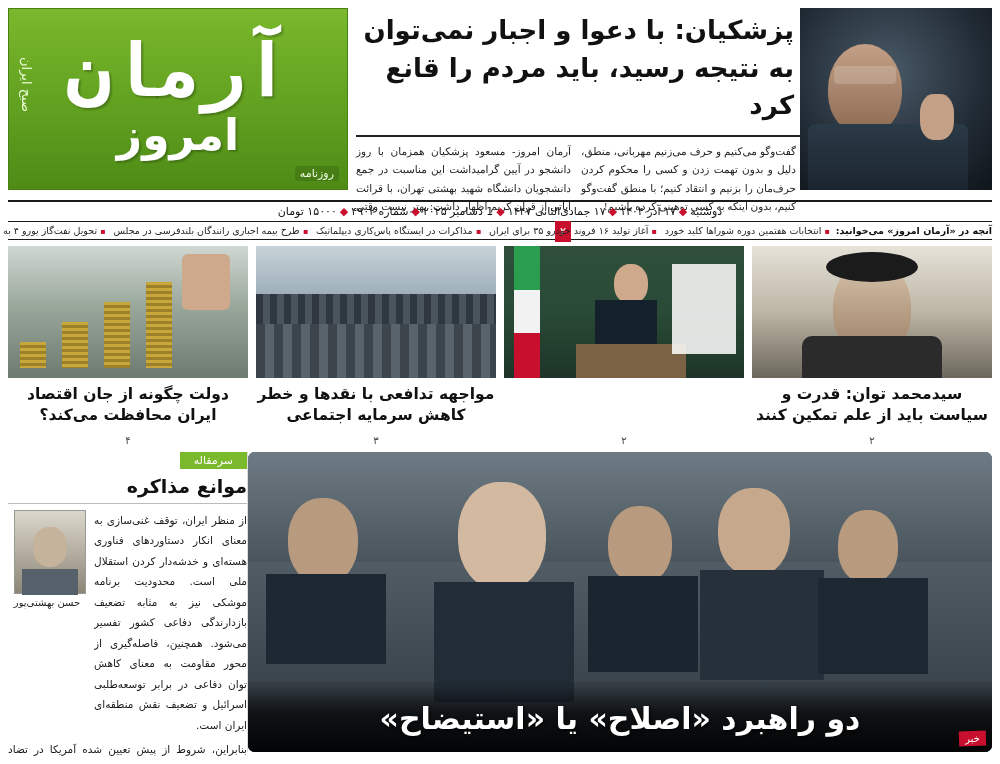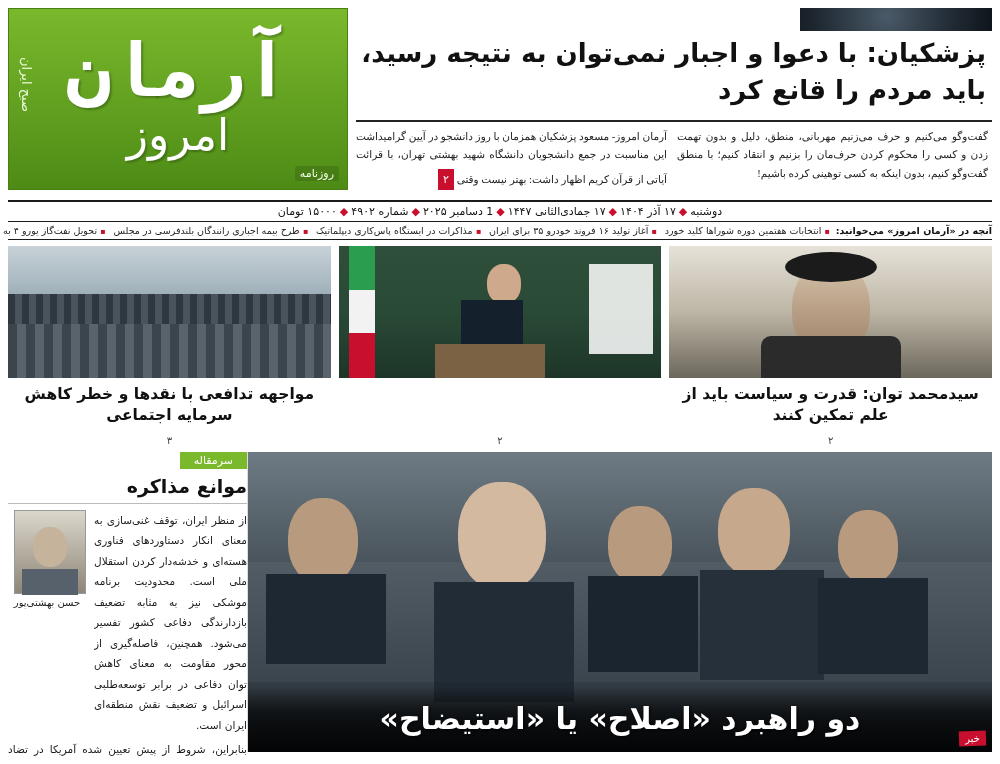--- a/index.html
+++ b/index.html
@@ -27,36 +27,36 @@
     display: flex; align-items: center; justify-content: center;
     overflow: hidden;
   }
   .logo-inner { text-align: center; color: #fff; width: 100%; }
   .logo-title {
     font-size: 74px; font-weight: bold; line-height: 0.95;
     letter-spacing: -2px; text-shadow: 2px 2px 2px rgba(0,0,0,.25);
     font-family: Liberation Mono, monospace;
   }
   .logo-sub {
-    font-size: 44px; font-weight: normal; line-height: 1.0; margin-top: 2px;
+    font-size: 44px; font-weight: bold; line-height: 1.0; margin-top: 2px;
     text-shadow: 2px 2px 2px rgba(0,0,0,.22);
   }
   .logo-side {
     position: absolute; left: 10px; top: 48px;
     writing-mode: vertical-rl; font-size: 13px; color:#eafbd8;
     letter-spacing: 1px;
   }
   .logo-tagline {
     position: absolute; right: 8px; bottom: 8px;
     font-size: 11px; color: #f2ffe4;
     background: rgba(0,0,0,.12); padding: 1px 5px; border-radius: 2px;
   }
 
   .lead-block {
-    flex: 1; display: flex; flex-direction: column; gap: 0;
+    flex: 1; display: flex; flex-direction: row; gap: 0;
     height: 182px;
   }
   .lead-text { flex: 1; display:flex; flex-direction: column; }
   .lead-headline {
     font-size: 26px; font-weight: bold; line-height: 1.45;
     color: #111; text-align: right; padding: 4px 6px 0 0;
   }
   .lead-sub {
     display: flex; flex-direction: row; gap: 10px;
     margin-top: 10px; padding: 6px 4px 0 0;
@@ -244,20 +244,31 @@
     <div class="strip-col">
       <div class="strip-photo img-crowd">
         <div style="position:absolute;left:0;right:0;bottom:0;height:66px;background:repeating-linear-gradient(90deg,#3c454c 0 9px,#59636b 9px 18px);"></div>
         <div style="position:absolute;left:0;right:0;bottom:54px;height:30px;background:repeating-linear-gradient(90deg,#2f3840 0 7px,#4a545c 7px 14px);"></div>
         <div style="position:absolute;left:0;right:0;top:0;height:48px;background:linear-gradient(180deg,#c8d2d8,#9fb0ba);"></div>
       </div>
       <div class="strip-title">مواجهه تدافعی با نقدها و خطر کاهش سرمایه اجتماعی</div>
       <div class="strip-pg">۳</div>
     </div>
 
+    <div class="strip-col">
+      <div class="strip-photo img-coins">
+        <div style="position:absolute;left:12px;bottom:10px;width:26px;height:26px;background:repeating-linear-gradient(180deg,#c8a83a 0 3px,#9c8129 3px 6px);"></div>
+        <div style="position:absolute;left:54px;bottom:10px;width:26px;height:46px;background:repeating-linear-gradient(180deg,#c8a83a 0 3px,#9c8129 3px 6px);"></div>
+        <div style="position:absolute;left:96px;bottom:10px;width:26px;height:66px;background:repeating-linear-gradient(180deg,#c8a83a 0 3px,#9c8129 3px 6px);"></div>
+        <div style="position:absolute;left:138px;bottom:10px;width:26px;height:86px;background:repeating-linear-gradient(180deg,#c8a83a 0 3px,#9c8129 3px 6px);"></div>
+        <div style="position:absolute;right:18px;top:8px;width:48px;height:56px;background:#cfa98c;border-radius:6px;"></div>
+      </div>
+      <div class="strip-title">دولت چگونه از جان اقتصاد ایران محافظت می‌کند؟</div>
+      <div class="strip-pg">۴</div>
+    </div>
 
   </div>
 
   <div class="bottom">
 
     <div class="editorial" style="order:2;">
       <div class="edit-tag">سرمقاله</div>
       <div class="edit-title">موانع مذاکره</div>
       <div class="edit-body-wrap">
         <div class="edit-author">
@@ -265,21 +276,21 @@
             <div style="margin:16px auto 0;width:34px;height:40px;border-radius:46%;background:#c6b39c;"></div>
             <div style="margin:2px auto 0;width:56px;height:26px;background:#57616b;"></div>
           </div>
           <div class="edit-author-name">حسن بهشتی‌پور</div>
         </div>
         <div class="edit-text">از منظر ایران، توقف غنی‌سازی به معنای انکار دستاوردهای فناوری هسته‌ای و خدشه‌دار کردن استقلال ملی است. محدودیت برنامه موشکی نیز به مثابه تضعیف بازدارندگی دفاعی کشور تفسیر می‌شود. همچنین، فاصله‌گیری از محور مقاومت به معنای کاهش توان دفاعی در برابر توسعه‌طلبی اسرائیل و تضعیف نقش منطقه‌ای ایران است.</div>
       </div>
       <div class="edit-text-wide">بنابراین، شروط از پیش تعیین شده آمریکا در تضاد کامل با سیاست‌های امنیتی و منطقه‌ای ایران قرار دارد. هرگونه مذاکره‌ای که بر چنین پیش‌شرط‌هایی استوار باشد، از ابتدا محکوم به شکست است. نگاه برتری‌طلبانه واشنگتن در مذاکرات گذشته نشان می‌دهد که دولت آمریکا به دنبال توافق متوازن نیست.</div>
     </div>
 
-    <div class="big-photo-wrap" style="order:1;">
+    <div class="big-photo-wrap" style="order:1;border-radius:7px;">
       <div class="big-photo">
         <div style="position:absolute;left:0;right:0;top:0;height:110px;background:linear-gradient(180deg,#6f7b84,#49545c);"></div>
         <div style="position:absolute;left:40px;top:46px;width:70px;height:86px;border-radius:46%;background:#b89a7f;"></div>
         <div style="position:absolute;left:18px;top:122px;width:120px;height:90px;background:#1e2832;"></div>
         <div style="position:absolute;left:210px;top:30px;width:88px;height:108px;border-radius:46%;background:#d3b9a0;"></div>
         <div style="position:absolute;left:186px;top:130px;width:140px;height:120px;background:#222c36;"></div>
         <div style="position:absolute;left:360px;top:54px;width:64px;height:78px;border-radius:46%;background:#b89a7f;"></div>
         <div style="position:absolute;left:340px;top:124px;width:110px;height:96px;background:#1b2530;"></div>
         <div style="position:absolute;left:470px;top:36px;width:72px;height:88px;border-radius:46%;background:#c6a headers;"></div>
         <div style="position:absolute;left:470px;top:36px;width:72px;height:88px;border-radius:46%;background:#c6a88c;"></div>

